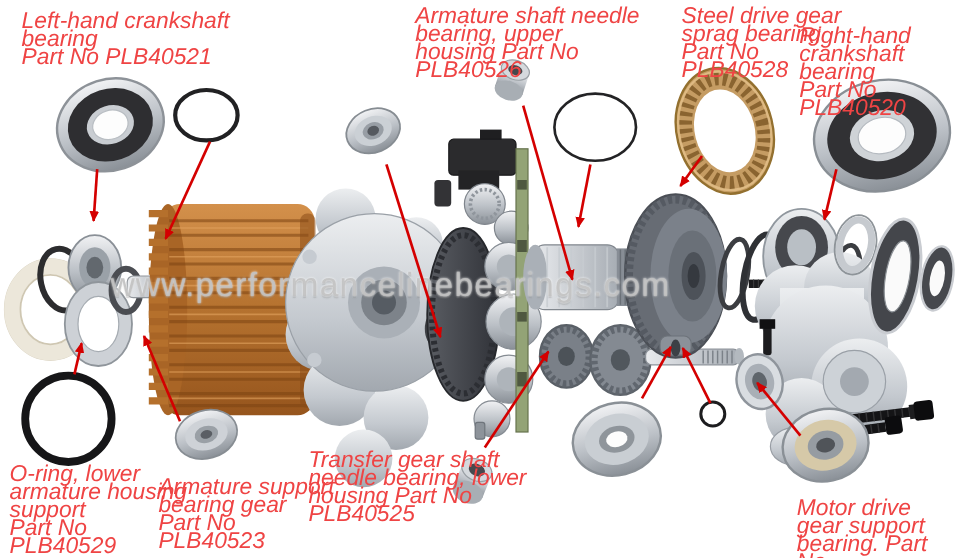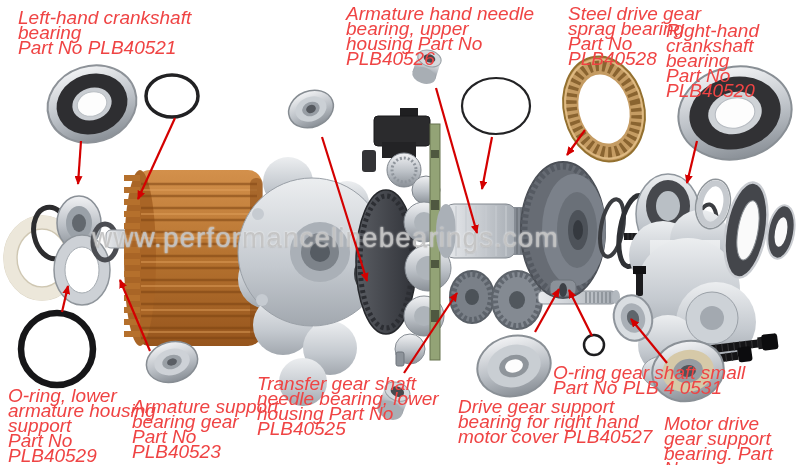--- a/index.html
+++ b/index.html
@@ -309,21 +309,21 @@
       <line x1="404" y1="373" x2="457" y2="293" marker-end="url(#ah)"></line>
       <line x1="535" y1="332" x2="559" y2="289" marker-end="url(#ah)"></line>
       <line x1="592" y1="336" x2="569" y2="290" marker-end="url(#ah)"></line>
       <line x1="667" y1="363" x2="631" y2="319" marker-end="url(#ah)"></line>
     </g>
   </svg>
 
   <div class="part-label l0">Left-hand crankshaft
 bearing
 Part No PLB40521</div>
-  <div class="part-label l3">Armature hand needle
+  <div class="part-label l3">Armature shaft needle
 bearing, upper
 housing Part No
 PLB40526</div>
   <div class="part-label l5">Steel drive gear
 sprag bearing
 Part No
 PLB40528</div>
   <div class="part-label l6">Right-hand crankshaft
 bearing
 Part No PLB40520</div>
@@ -333,22 +333,17 @@
 Part No
 PLB40529</div>
   <div class="part-label l8">Armature support
 bearing gear
 Part No
 PLB40523</div>
   <div class="part-label l9">Transfer gear shaft
 needle bearing, lower
 housing Part No
 PLB40525</div>
-  <div class="part-label l10">Drive gear support
-bearing for right hand
-motor cover PLB40527</div>
-  <div class="part-label l11">O-ring gear shaft small
-Part No PLB 4 0531</div>
   <div class="part-label l12">Motor drive gear support
 bearing. Part No
 PLB40522</div>
 
 </div>
 
 </body></html>

